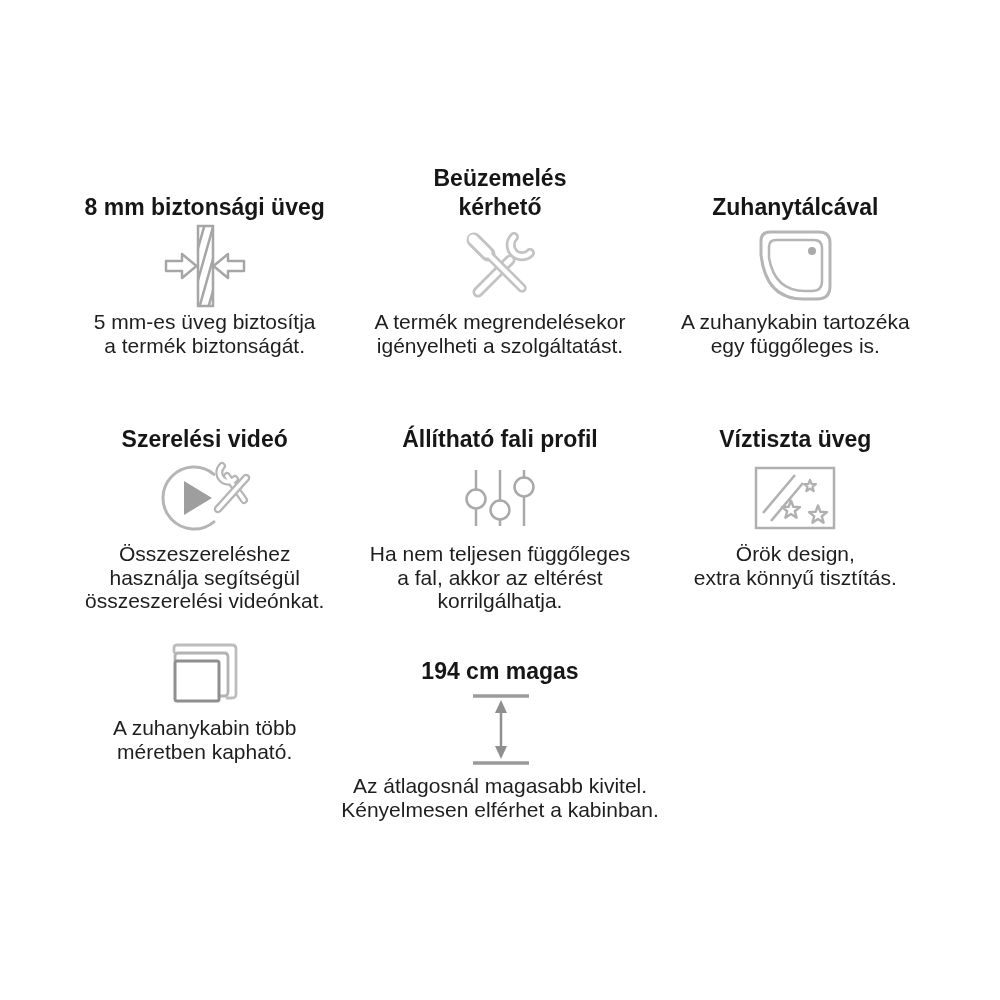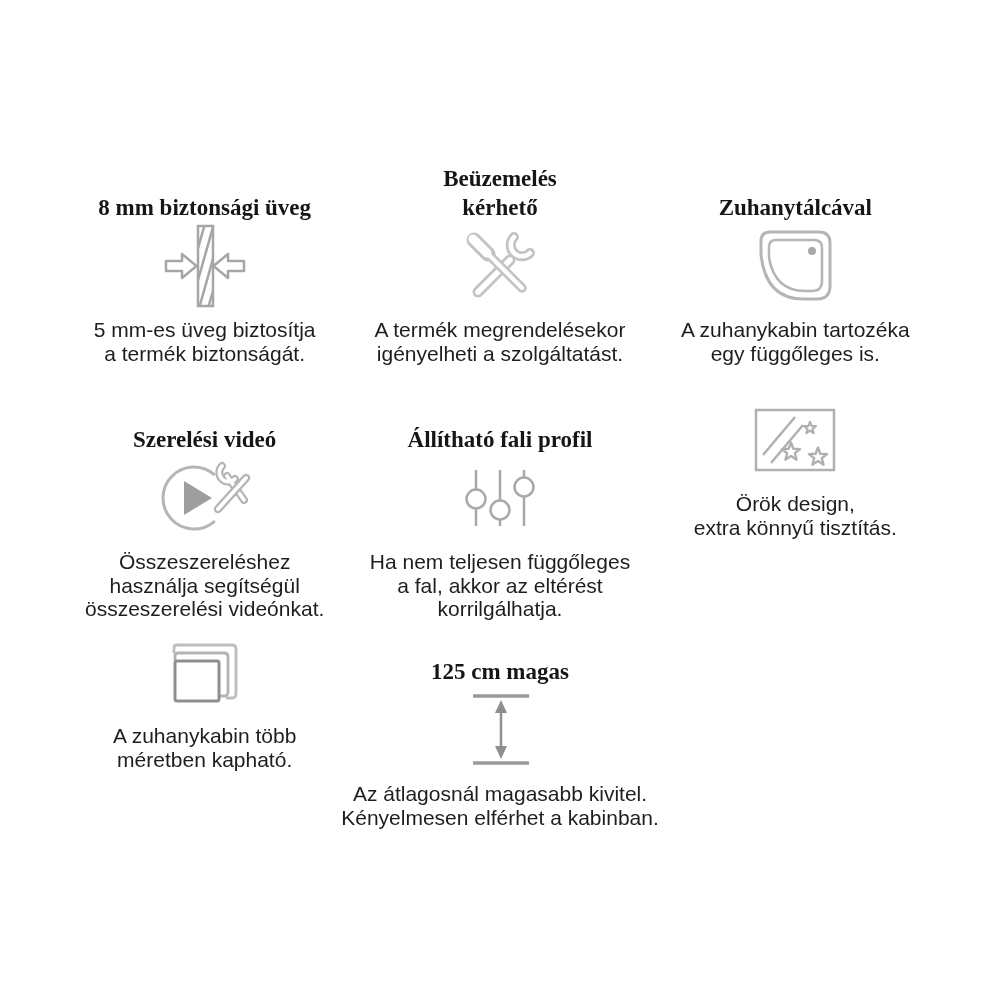--- a/index.html
+++ b/index.html
@@ -23,34 +23,33 @@
     min-height: 58px;
     display: flex;
     align-items: flex-end;
     justify-content: center;
     font-weight: bold;
     font-size: 23px;
     line-height: 29px;
     color: #161616;
     white-space: pre-line;
     margin: 0 -20px;
-    font-family: Liberation Serif, serif;
   }
   .icon-box {
     height: 88px;
     display: flex;
     align-items: center;
     justify-content: center;
   }
   .feature-desc {
     font-size: 21px;
     line-height: 23.5px;
     color: #1e1e1e;
     white-space: pre-line;
-    margin: 8px -45px;
+    margin: 0 -45px;
   }
   svg { display: block; }
 </style>
 </head>
 <body>
 
 <div class="features-grid">
 
   <div class="feature-card">
     <div class="feature-title">8 mm biztonsági üveg</div>
@@ -145,20 +144,21 @@
           <circle cx="63" cy="20" r="9.5" fill="#ffffff"></circle>
         </g>
       </svg>
     </div>
     <div class="feature-desc">Ha nem teljesen függőleges
 a fal, akkor az eltérést
 korrilgálhatja.</div>
   </div>
 
   <div class="feature-card">
+    <div class="feature-title">Víztiszta üveg</div>
     <div class="icon-box">
       <svg width="84" height="66" viewBox="0 0 84 66">
         <defs>
           <polygon id="star-shape" points="0,-10 2.47,-3.4 9.51,-3.09 3.99,1.3 5.88,8.09 0,4.2 -5.88,8.09 -3.99,1.3 -9.51,-3.09 -2.47,-3.4"></polygon>
         </defs>
         <rect x="3" y="3" width="78" height="60" fill="#ffffff" stroke="#b0b0b0" stroke-width="2.5"></rect>
         <line x1="10" y1="48" x2="42" y2="10" stroke="#b0b0b0" stroke-width="2.5"></line>
         <line x1="18" y1="56" x2="50" y2="18" stroke="#b0b0b0" stroke-width="2.5"></line>
         <use href="#star-shape" transform="translate(57,21) scale(0.62)" fill="#ffffff" stroke="#b0b0b0" stroke-width="3.6" stroke-linejoin="round"></use>
         <use href="#star-shape" transform="translate(38,45) scale(0.95)" fill="#ffffff" stroke="#b0b0b0" stroke-width="2.5" stroke-linejoin="round"></use>
@@ -177,21 +177,21 @@
           <path d="M 14,27 V 23 Q 14,20 17,20 H 63 Q 67,20 67,24 V 59 Q 67,63 63,63 H 58" stroke="#b3b3b3" stroke-width="2.8"></path>
         </g>
         <rect x="14" y="28" width="44" height="40" rx="2" fill="#ffffff" stroke="#8f8f8f" stroke-width="3"></rect>
       </svg>
     </div>
     <div class="feature-desc">A zuhanykabin több
 méretben kapható.</div>
   </div>
 
   <div class="feature-card">
-    <div class="feature-title">125 cm magas</div>
+    <div class="feature-title">194 cm magas</div>
     <div class="icon-box">
       <svg width="100" height="76" viewBox="0 0 100 76">
         <line x1="23" y1="4" x2="79" y2="4" stroke="#9a9a9a" stroke-width="3.5"></line>
         <line x1="23" y1="71" x2="79" y2="71" stroke="#9a9a9a" stroke-width="3.5"></line>
         <line x1="51" y1="15" x2="51" y2="61" stroke="#8f8f8f" stroke-width="2.5"></line>
         <polygon points="51,8 45,21 57,21" fill="#8f8f8f"></polygon>
         <polygon points="51,67 45,54 57,54" fill="#8f8f8f"></polygon>
       </svg>
     </div>
     <div class="feature-desc">Az átlagosnál magasabb kivitel.

